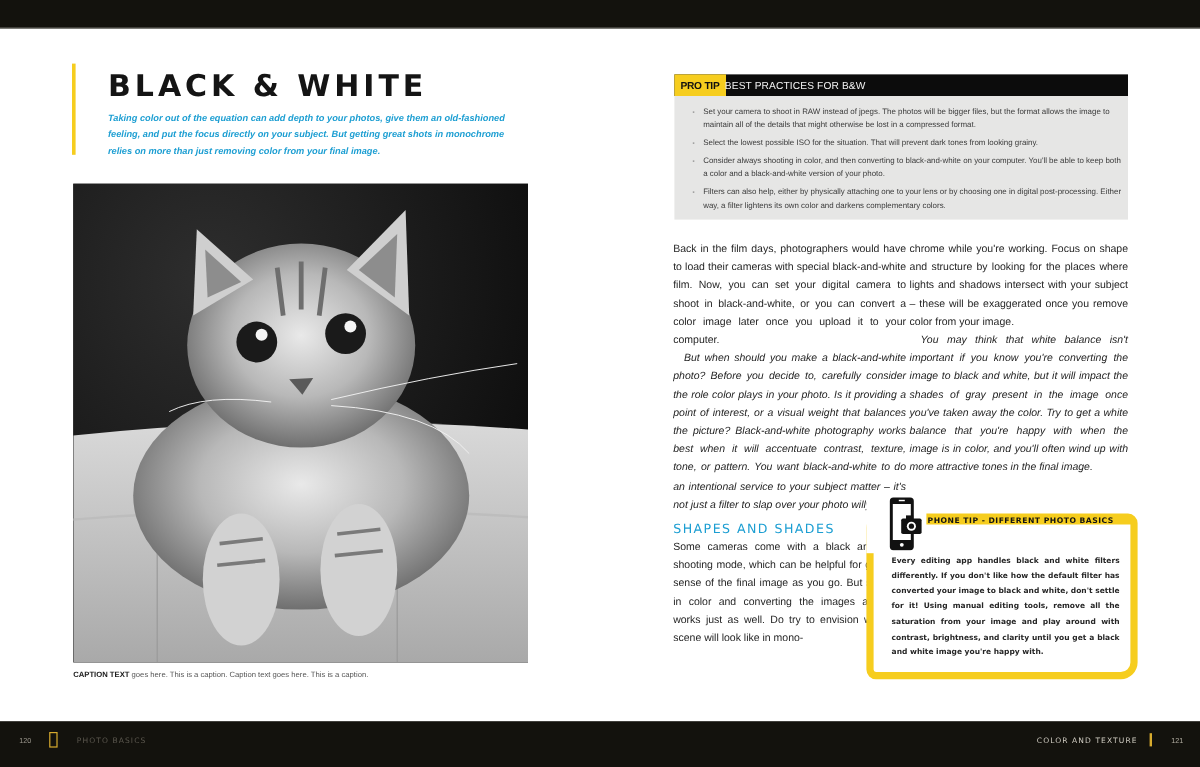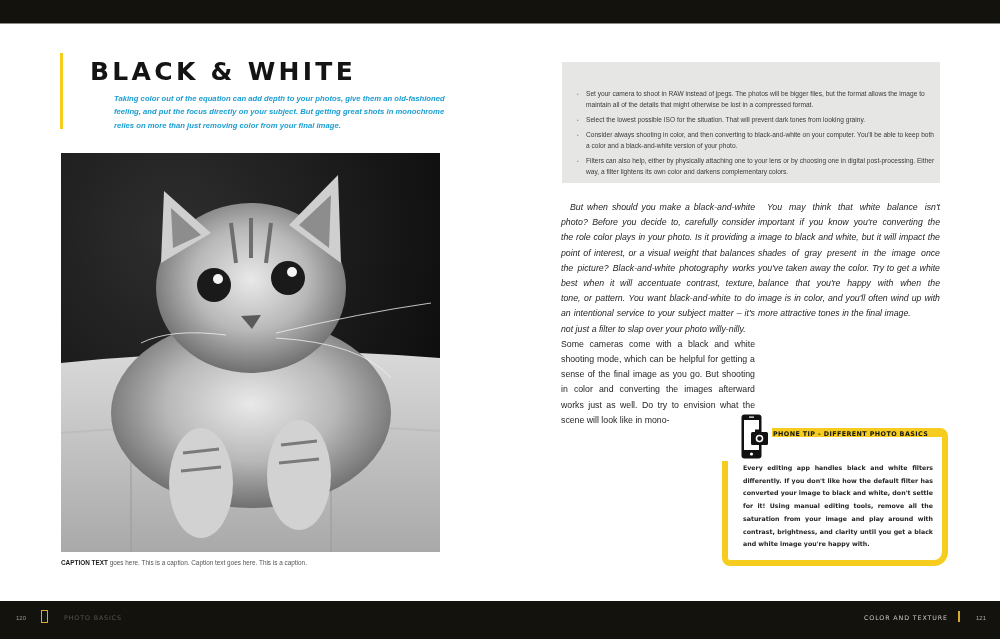--- a/index.html
+++ b/index.html
@@ -8,21 +8,21 @@
 
     .top-band { position: absolute; left: 0; top: 0; width: 1000px; height: 24px; background: #13120d; border-bottom: 1px solid #8a8a86; }
     .bottom-band { position: absolute; left: 0; top: 601px; width: 1000px; height: 38px; background: #13120d; }
 
     .page { position: absolute; top: 25px; height: 576px; background: #ffffff; }
     .page-left { left: 0; width: 500px; }
     .page-right { left: 500px; width: 500px; }
 
     .title-bar { position: absolute; left: 60px; top: 53px; width: 3px; height: 76px; background: #f6cd1e; }
     .page-title { position: absolute; left: 90px; top: 57px; font-family: "DejaVu Sans", sans-serif; font-weight: bold; font-size: 25px; letter-spacing: 3.3px; color: #141414; white-space: nowrap; text-align: center; }
-    .intro { position: absolute; left: 90px; top: 92px; width: 345px; font-size: 7.7px; line-height: 13.3px; font-style: italic; color: #1c9ed2; font-weight: bold; margin-left: 24px; }
+    .intro { position: absolute; left: 90px; top: 92px; width: 345px; font-size: 7.7px; line-height: 13.3px; font-style: italic; color: #1c9ed2; font-weight: bold; }
 
     .photo { position: absolute; left: 61px; top: 153px; width: 379px; height: 399px; overflow: hidden; background: #151515; }
     .photo svg { display: block; width: 100%; height: 100%; }
     .caption { position: absolute; left: 61px; top: 559px; font-size: 6.4px; color: #555; white-space: nowrap; }
     .caption b { color: #1a1a1a; font-weight: bold; }
 
     .tip-box { position: absolute; left: 562px; top: 62px; width: 378px; height: 121px; background: #e6e6e5; }
     .tip-header { position: absolute; left: 0; top: 0; width: 378px; height: 18px; background: #0c0c0c; }
     .tip-badge { position: absolute; left: 0; top: 0; height: 18px; padding: 0 5px; background: #f6cd1e; font-size: 8.5px; font-weight: bold; line-height: 18px; color: #111; letter-spacing: -0.2px; }
     .tip-title { position: absolute; left: 42px; top: 0; height: 18px; line-height: 18px; font-size: 8.5px; color: #f2f2f2; letter-spacing: 0.1px; }
@@ -107,34 +107,41 @@
 
     <ellipse cx="140" cy="330" rx="32" ry="55" fill="#d2d2d2"></ellipse>
     <ellipse cx="238" cy="322" rx="32" ry="55" fill="#d2d2d2"></ellipse>
     <path d="M122 300 L158 296 M120 318 L160 314 M220 292 L256 288 M218 310 L258 306" stroke="#7a7a7a" stroke-width="3" fill="none"></path>
   </svg>
 </div>
 
 <p class="caption"><b>CAPTION TEXT</b><span> goes here. This is a caption. Caption text goes here. This is a caption.</span></p>
 
 <div class="tip-box">
+  <div class="tip-header">
+    <span class="tip-badge">PRO TIP</span>
+    <span class="tip-title">BEST PRACTICES FOR B&amp;W</span>
+  </div>
   <ul class="tip-list">
     <li>Set your camera to shoot in RAW instead of jpegs. The photos will be bigger files, but the format allows the image to maintain all of the details that might otherwise be lost in a compressed format.</li>
     <li>Select the lowest possible ISO for the situation. That will prevent dark tones from looking grainy.</li>
     <li>Consider always shooting in color, and then converting to black-and-white on your computer. You'll be able to keep both a color and a black-and-white version of your photo.</li>
     <li>Filters can also help, either by physically attaching one to your lens or by choosing one in digital post-processing. Either way, a filter lightens its own color and darkens complementary colors.</li>
   </ul>
 </div>
 
 <div class="body-col col-a">
+  <p>Back in the film days, photographers would have to load their cameras with special black-and-white film. Now, you can set your digital camera to shoot in black-and-white, or you can convert a color image later once you upload it to your computer.</p>
   <p class="indent">But when should you make a black-and-white photo? Before you decide to, carefully consider the role color plays in your photo. Is it providing a point of interest, or a visual weight that balances the picture? Black-and-white photography works best when it will accentuate contrast, texture, tone, or pattern. You want black-and-white to do an intentional service to your subject matter – it's not just a filter to slap over your photo willy-nilly.</p>
+  <h2 class="sec-head">SHAPES AND SHADES</h2>
   <p>Some cameras come with a black and white shooting mode, which can be helpful for getting a sense of the final image as you go. But shooting in color and converting the images afterward works just as well. Do try to envision what the scene will look like in mono-</p>
 </div>
 
 <div class="body-col col-b">
+  <p>chrome while you're working. Focus on shape and structure by looking for the places where lights and shadows intersect with your subject – these will be exaggerated once you remove color from your image.</p>
   <p class="indent">You may think that white balance isn't important if you know you're converting the image to black and white, but it will impact the shades of gray present in the image once you've taken away the color. Try to get a white balance that you're happy with when the image is in color, and you'll often wind up with more attractive tones in the final image.</p>
 </div>
 
 <div class="phone-box"></div>
 <div class="phone-box-notch"></div>
 <svg class="phone-icon" viewBox="0 0 28 45">
   <rect x="0.5" y="0.5" width="20" height="44" rx="3" fill="#111"></rect>
   <rect x="3" y="6" width="15" height="30" fill="#fff"></rect>
   <rect x="8" y="2.5" width="5" height="1.2" fill="#fff"></rect>
   <circle cx="10.5" cy="40" r="1.6" fill="#fff"></circle>

